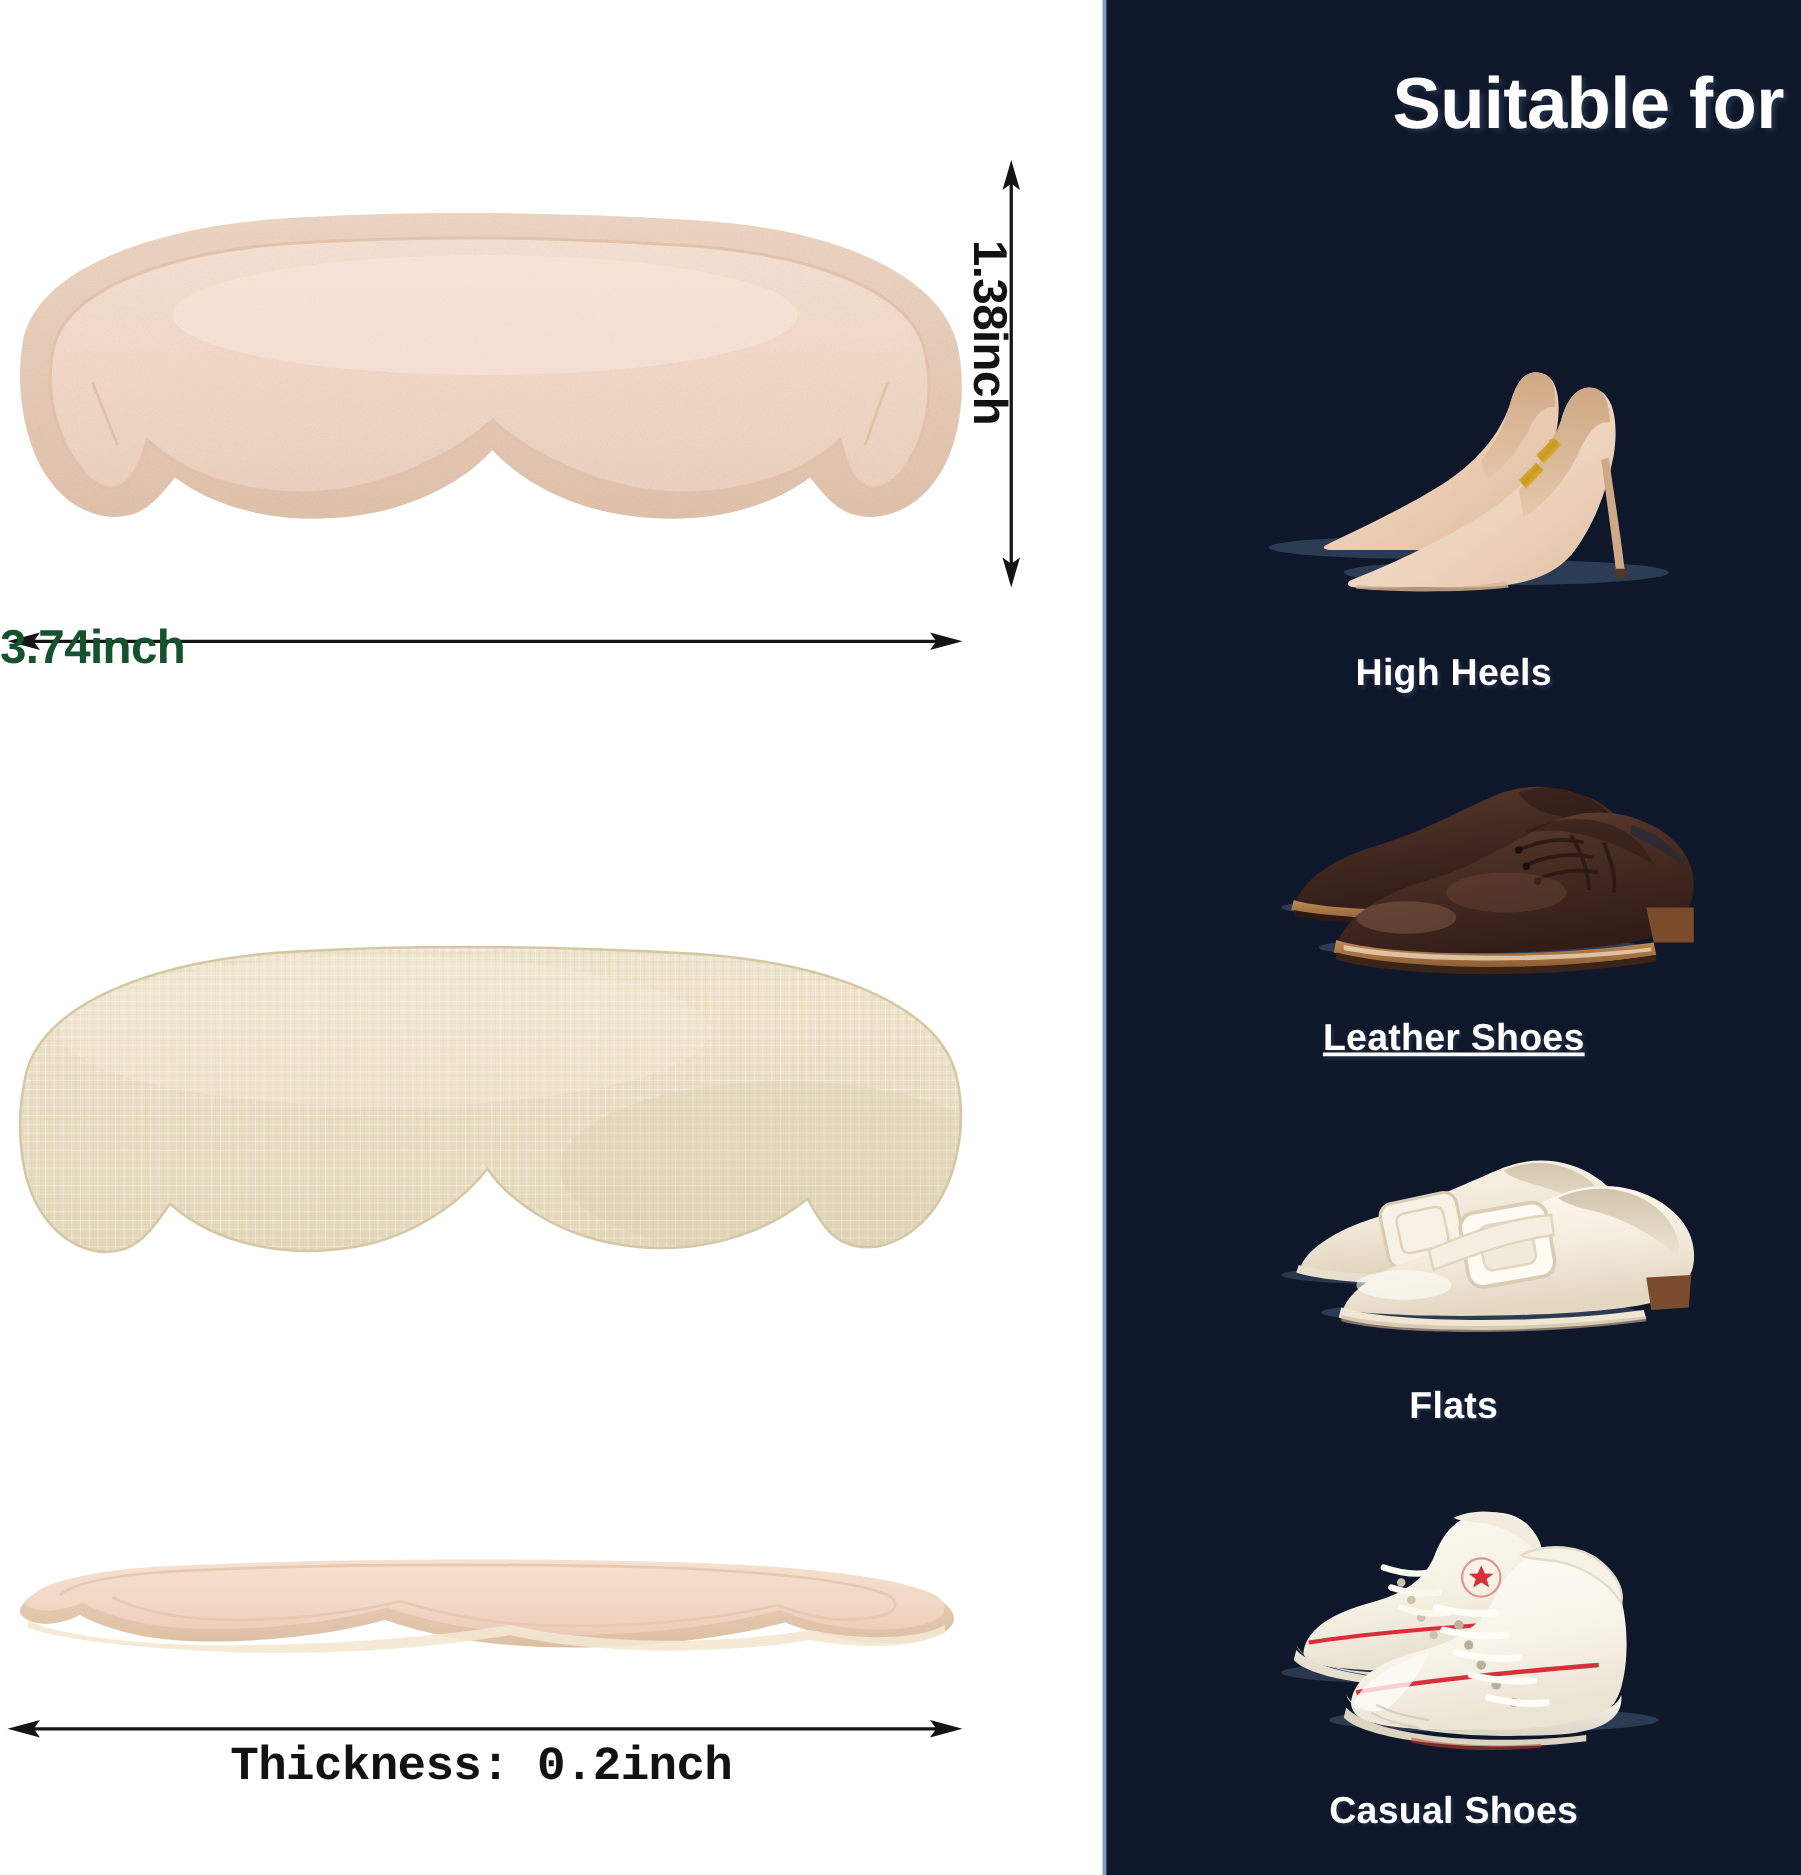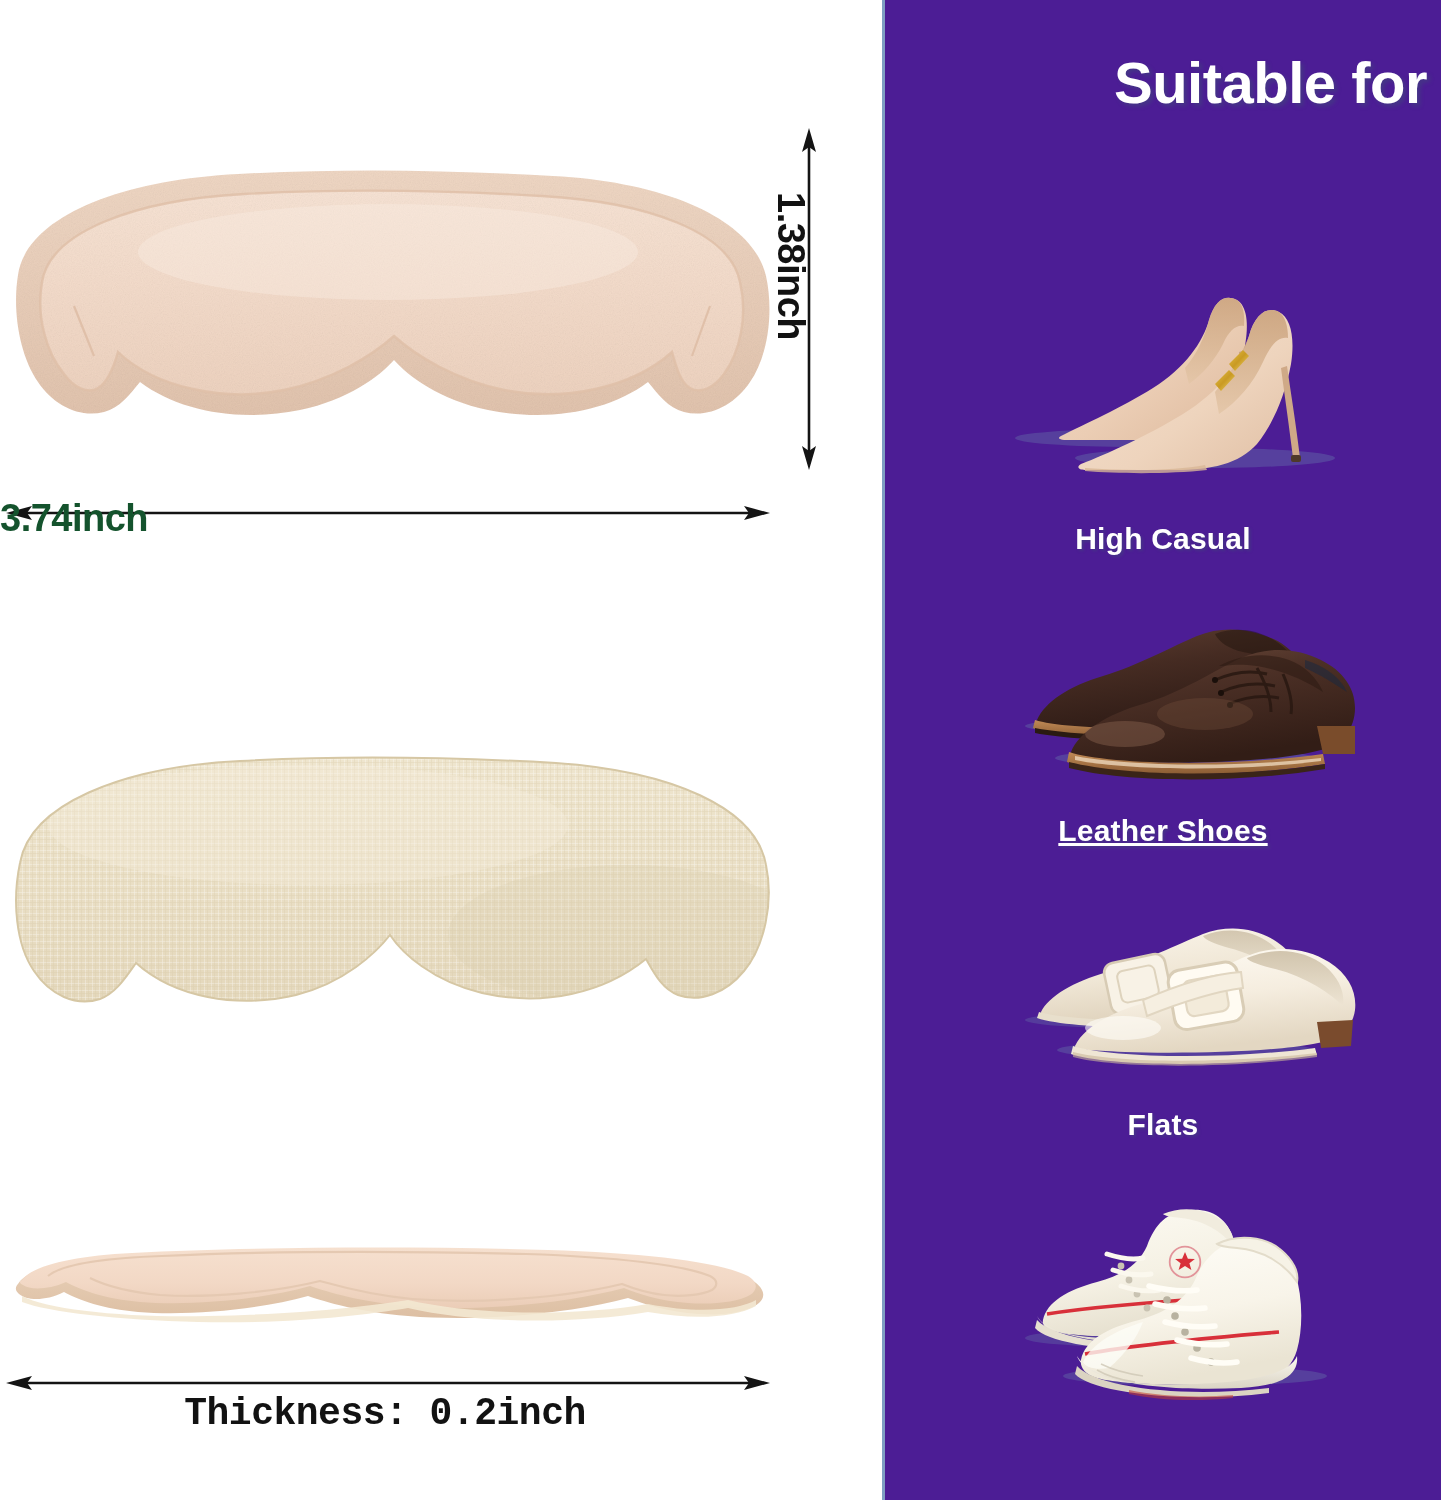--- a/index.html
+++ b/index.html
@@ -116,21 +116,21 @@
     font-family: Liberation Mono, monospace;
   }
 
   
   .right-panel {
     position: absolute;
     left: 885px;
     top: 0;
     width: 556px;
     height: 1500px;
-    background: #4c1d95;
+    background: #0f172a;
   }
   .panel-divider {
     position: absolute;
     left: 882px;
     top: 0;
     width: 3px;
     height: 1500px;
     background: #7E9EC2;
   }
   .headline {
@@ -483,21 +483,21 @@
             <path fill="url(#goldG)" d="M 344 92 L 358 78 L 364 84 L 350 99 Z"></path>
             <path fill="url(#goldG)" d="M 330 112 L 344 98 L 350 104 L 336 119 Z"></path>
 
             <path fill="#CFA987" d="M 396 96 C 400 126, 404 154, 408 186 L 415 186 C 411 152, 406 122, 402 94 Z"></path>
             <rect x="406" y="183" width="10" height="7" rx="2" fill="#4F3A2A"></rect>
 
             <path fill="#D8B696" opacity="0.8" d="M 200 196 C 240 199, 290 199, 320 193 L 322 198 C 286 202, 236 202, 200 199 Z"></path>
           </g>
         </svg>
       </div>
-      <div class="shoe-label">High Casual</div>
+      <div class="shoe-label">High Heels</div>
     </div>
 
     <div class="shoe-cell cell-leather">
       <div class="shoe-art">
         <svg viewBox="0 0 556 190" xmlns="http://www.w3.org/2000/svg">
           <defs>
             <linearGradient id="lthA" x1="0" y1="0" x2="0.4" y2="1">
               <stop offset="0%" stop-color="#5E3E31"></stop>
               <stop offset="45%" stop-color="#452B22"></stop>
               <stop offset="100%" stop-color="#2E1B15"></stop>
@@ -746,16 +746,17 @@
             <g stroke="#CFC8B6" stroke-width="1.6" fill="none" opacity="0.8">
               <path d="M 212 180 C 222 186, 236 190, 250 192"></path>
               <path d="M 216 174 C 228 180, 244 184, 258 186"></path>
             </g>
 
             <path fill="#DBD4C2" d="M 192 176 C 212 198, 300 208, 384 198 L 384 203 C 296 214, 206 202, 190 184 Z"></path>
             <path fill="#C2402E" opacity="0.55" d="M 244 200 C 272 206, 312 208, 348 205 L 348 208 C 310 212, 270 210, 244 204 Z"></path>
           </g>
         </svg>
       </div>
+      <div class="shoe-label">Casual Shoes</div>
     </div>
 
   </div>
 </div>
 
 </body></html>

